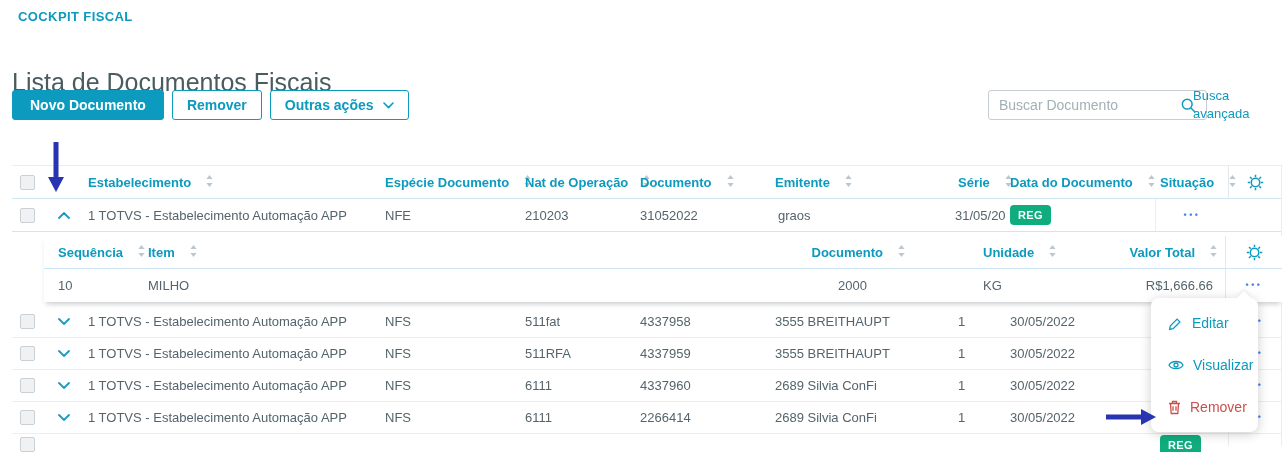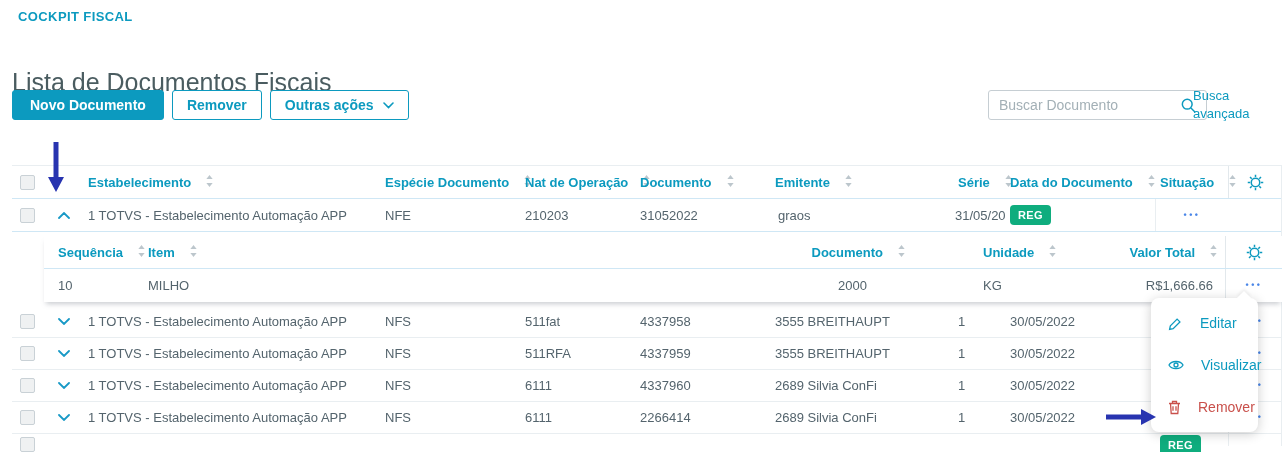--- a/index.html
+++ b/index.html
@@ -73,21 +73,21 @@
   .sub-val{text-align:right;padding-right:12px}
 
   .partial-row{height:12px;align-items:start}
   .partial-row .cb{margin-top:3px}
   .partial-row .badge{margin-top:1px}
 
   .popup{position:absolute;left:1151px;top:298px;width:107px;height:134px;background:#fff;border-radius:8px;
     box-shadow:0 2px 12px rgba(0,0,0,.20);z-index:10;padding:4px 0}
   .popup::before{content:"";position:absolute;top:-5px;right:9px;width:10px;height:10px;background:#fff;
     transform:rotate(45deg);box-shadow:-2px -2px 3px rgba(0,0,0,.05)}
-  .menu-item{height:42px;display:flex;align-items:center;gap:17px;padding-left:17px;font-size:14px;
+  .menu-item{height:42px;display:flex;align-items:center;gap:9px;padding-left:17px;font-size:14px;
     color:var(--primary);cursor:pointer;position:relative;z-index:11}
   .menu-item.danger{color:var(--danger)}
 
   .annotation{position:absolute;z-index:20;pointer-events:none}
   .arrow-down-annotation{left:47px;top:141px}
   .arrow-right-annotation{left:1105px;top:408px}
 </style>
 </head>
 <body>
 

